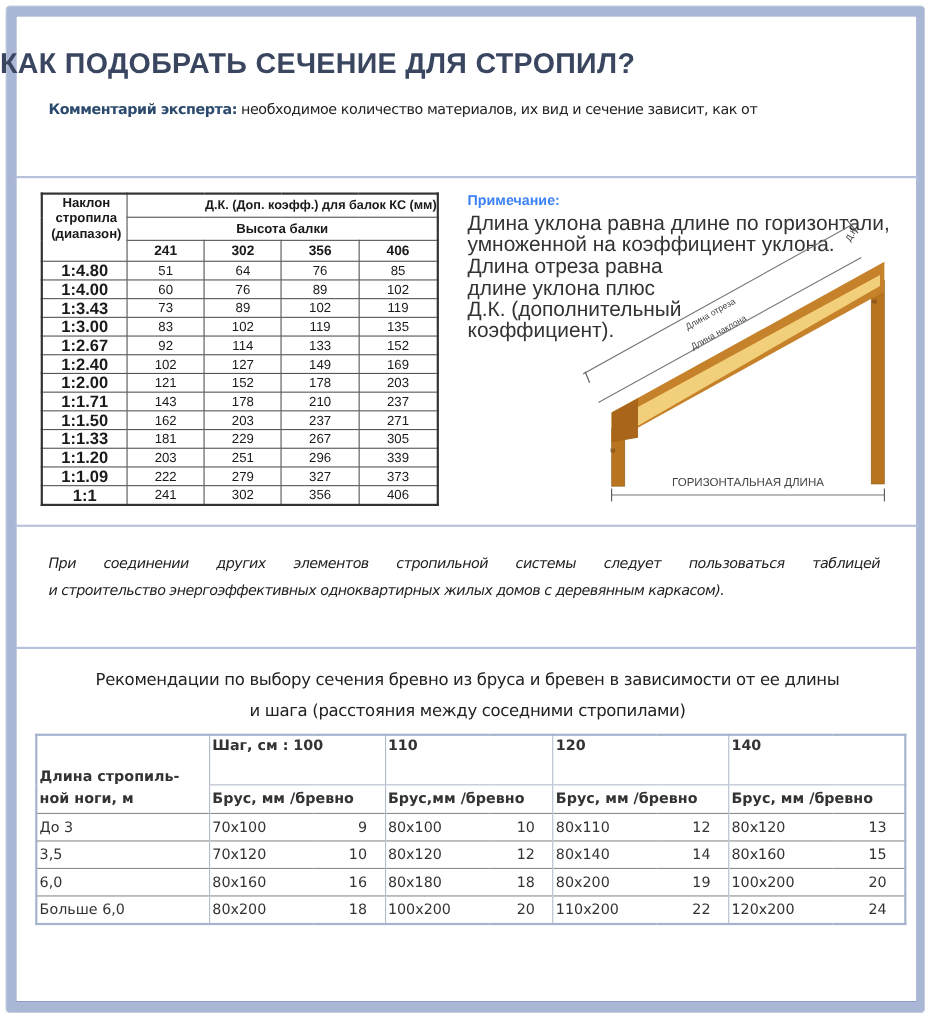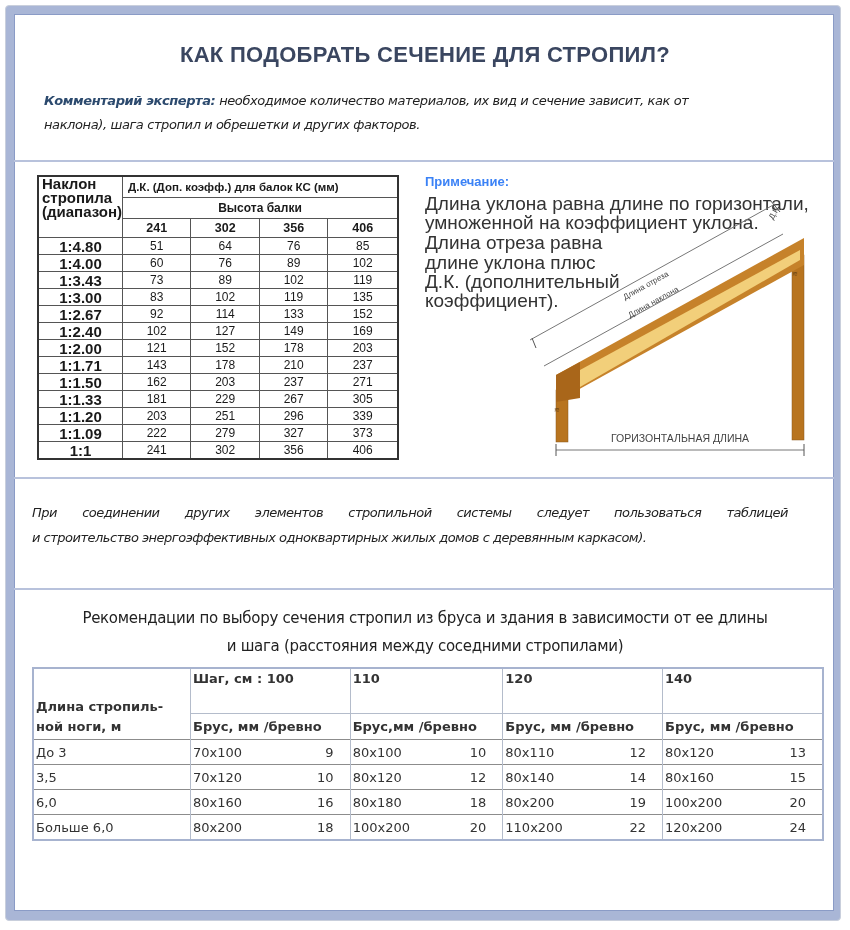--- a/index.html
+++ b/index.html
@@ -1,39 +1,39 @@
 <!DOCTYPE html>
 <html><head>
 <meta charset="utf-8">
 <style>
   html, body { margin: 0; padding: 0; background: #ffffff; }
   body { width: 850px; height: 930px; position: relative; overflow: hidden; font-family: "Liberation Sans", sans-serif; color: #1a1a1a; }
   .outer { position: absolute; left: 5px; top: 5px; width: 836px; height: 916px; border: 1px solid #c9cfdc; border-radius: 4px; background: #a9b6d6; box-sizing: border-box; }
   .inner { position: absolute; left: 14px; top: 14px; width: 820px; height: 897px; background: #ffffff; border: 1px solid #8a9bc6; box-sizing: border-box; }
   .sep { position: absolute; left: 14px; width: 820px; height: 2px; background: #b8c2dc; }
-  .title { position: absolute; left: 0; top: 42px; width: 850px; text-align: center; font-size: 22px; font-weight: bold; color: #3a4660; letter-spacing: 0.3px; }
-  .expert { position: absolute; left: 44px; top: 89px; width: 770px; font-size: 13px; font-style: italic; line-height: 23.5px; color: #222; font-family: "DejaVu Sans", sans-serif; letter-spacing: -0.4px; }
+  .title { position: absolute; left: 0; top: 42px; width: 850px; font-size: 26px; font-weight: bold; color: #3a4660; letter-spacing: 0.3px; }
+  .expert { position: absolute; left: 44px; top: 89px; width: 770px; font-size: 13px; line-height: 23.5px; color: #222; font-family: "DejaVu Sans", sans-serif; letter-spacing: -0.4px; }
   .expert .lbl { color: #2c4a6e; font-weight: bold; }
 
   
   table.dk { position: absolute; left: 37px; top: 175px; width: 362px; border-collapse: collapse; border: 2px solid #333; font-family: "Liberation Sans", sans-serif; }
   table.dk td, table.dk th { border: 1px solid #555; padding: 0; text-align: center; font-size: 12px; height: 16px; line-height: 15px; }
   table.dk th { font-weight: bold; }
   table.dk .rl { font-weight: bold; font-size: 15px; width: 76px; }
-  table.dk .hdr-first { text-align: left; padding-left: 3px; vertical-align: top; font-size: 15px; line-height: 14px; border-radius: 25px; }
-  table.dk .hdr-span { text-align: left; padding-left: 5px; font-size: 11.5px; height: 20px; }
+  table.dk .hdr-first { text-align: center; padding-left: 3px; vertical-align: top; font-size: 12px; line-height: 14px; border-radius: 25px; }
+  table.dk .hdr-span { text-align: right; padding-left: 5px; font-size: 11.5px; height: 20px; }
   table.dk .hdr-sub { font-size: 12px; height: 20px; }
   table.dk .hdr-num { font-size: 12.5px; height: 18px; }
 
   
   .note-title { position: absolute; left: 425px; top: 174px; font-size: 13px; font-weight: bold; color: #3b82f6; }
   .note-line { position: absolute; left: 425px; font-size: 19px; color: #333; }
   .diagram { position: absolute; left: 530px; top: 190px; }
 
-  .nails { position: absolute; left: 32px; top: 500px; width: 756px; font-size: 13px; font-style: italic; line-height: 25px; color: #222; font-family: "DejaVu Sans", sans-serif; letter-spacing: -0.5px; }
+  .nails { position: absolute; left: 44px; top: 500px; width: 756px; font-size: 13px; font-style: italic; line-height: 25px; color: #222; font-family: "DejaVu Sans", sans-serif; letter-spacing: -0.5px; }
   .nails .ln1 { display: flex; justify-content: space-between; }
 
   .rec-title { position: absolute; left: 0; width: 850px; text-align: center; font-size: 15px; color: #222; font-family: "DejaVu Sans", sans-serif; letter-spacing: -0.3px; }
 
   table.rec { position: absolute; left: 32px; top: 667px; width: 792px; border-collapse: collapse; border: 2px solid #a7b3cf; font-family: "DejaVu Sans", sans-serif; font-size: 13px; }
   table.rec td { border-left: 1px solid #b4bccb; border-top: 1px solid #8c8c8c; padding: 0 2px; height: 24px; color: #333; }
   table.rec tr.h1 td { height: 42px; vertical-align: top; font-weight: bold; padding-top: 2px; border-top: none; }
   table.rec tr.h1 td.lencol { vertical-align: bottom; padding-bottom: 0; }
   table.rec tr.h2 td { height: 25px; font-weight: bold; border-top: 1px solid #b4bccb; }
   table.rec tr.h2 td.lencol { border-top: none; }
@@ -48,21 +48,20 @@
 <div class="inner"></div>
 
 <div class="sep" style="top:160px"></div>
 <div class="sep" style="top:477px"></div>
 <div class="sep" style="top:588px"></div>
 
 <div class="title">КАК ПОДОБРАТЬ СЕЧЕНИЕ ДЛЯ СТРОПИЛ?</div>
 
 <div class="expert">
   <div><span class="lbl">Комментарий эксперта:</span> <span>необходимое  количество материалов,  их вид и сечение зависит, как от</span></div>
-  <div>наклона), шага стропил  и обрешетки и других  факторов.</div>
 </div>
 
 <table class="dk">
   <tbody>
       <tr>
     <th class="hdr-first" rowspan="3">
       <div>Наклон</div>
       <div>стропила</div>
       <div>(диапазон)</div>
     </th>
@@ -217,21 +216,21 @@
       <span>элементов</span>
       <span>стропильной</span>
       <span>системы</span>
       <span>следует</span>
       <span>пользоваться</span>
       <span>таблицей</span>
     </div>
   <div>и строительство энергоэффективных  одноквартирных  жилых домов  с деревянным  каркасом).</div>
 </div>
 
-<div class="rec-title" style="top:609px">Рекомендации по выбору сечения стропил из бруса и здания в зависимости от ее длины</div>
+<div class="rec-title" style="top:609px">Рекомендации по выбору сечения бревно из бруса и бревен в зависимости от ее длины</div>
 <div class="rec-title" style="top:637px">и шага (расстояния между соседними стропилами)</div>
 
 <table class="rec">
   <tbody>
       <tr class="h1">
     <td class="lencol">Длина стропиль-</td>
     <td colspan="2">Шаг, см : 100</td>
     <td colspan="2">110</td>
     <td colspan="2">120</td>
     <td colspan="2">140</td>

